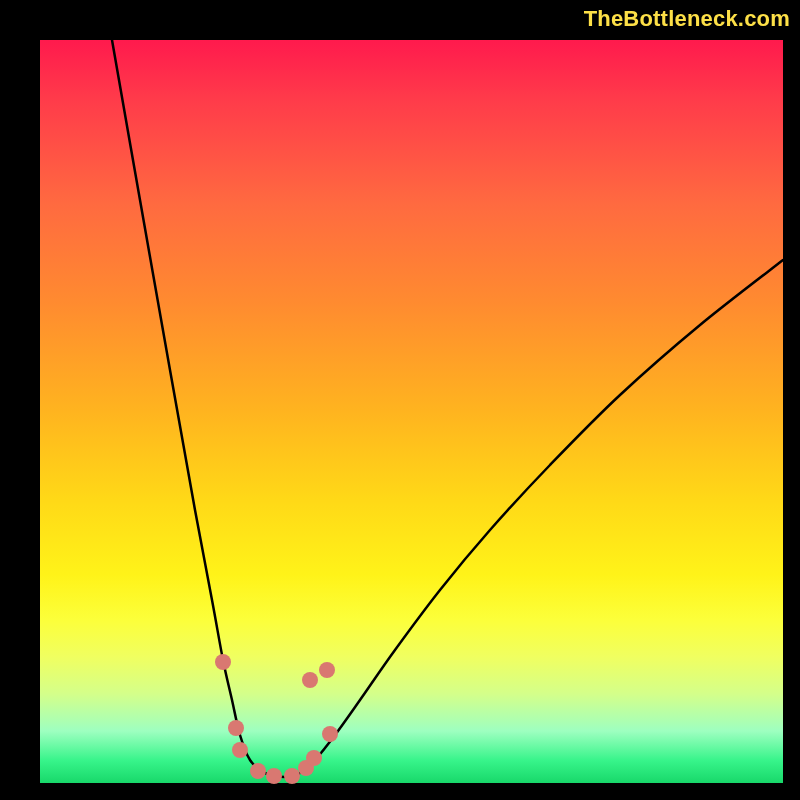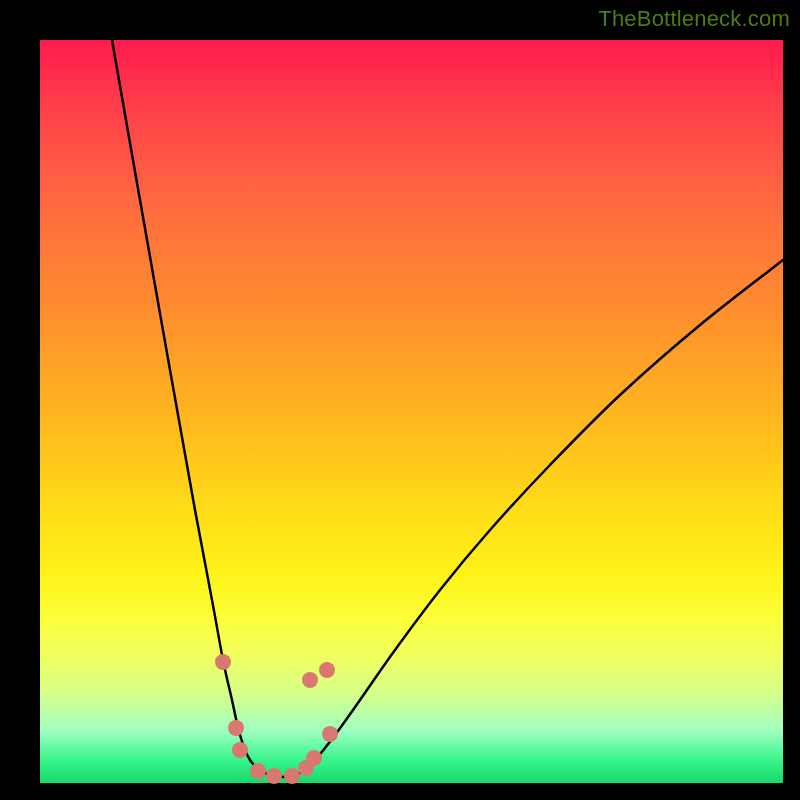--- a/index.html
+++ b/index.html
@@ -41,22 +41,22 @@
       #37f48a 97%,
       #18d86a 100%
     );
   }
   .attribution {
     position: absolute;
     right: 10px;
     top: 6px;
     font-family: Arial, Helvetica, sans-serif;
     font-size: 22px;
-    font-weight: 400;
-    color: #4d7c0f;
+    font-weight: 700;
+    color: #fde047;
     letter-spacing: 0.2px;
     user-select: none;
   }
   svg.curve {
     position: absolute;
     left: 0;
     top: 0;
     width: 743px;
     height: 743px;
     overflow: visible;

